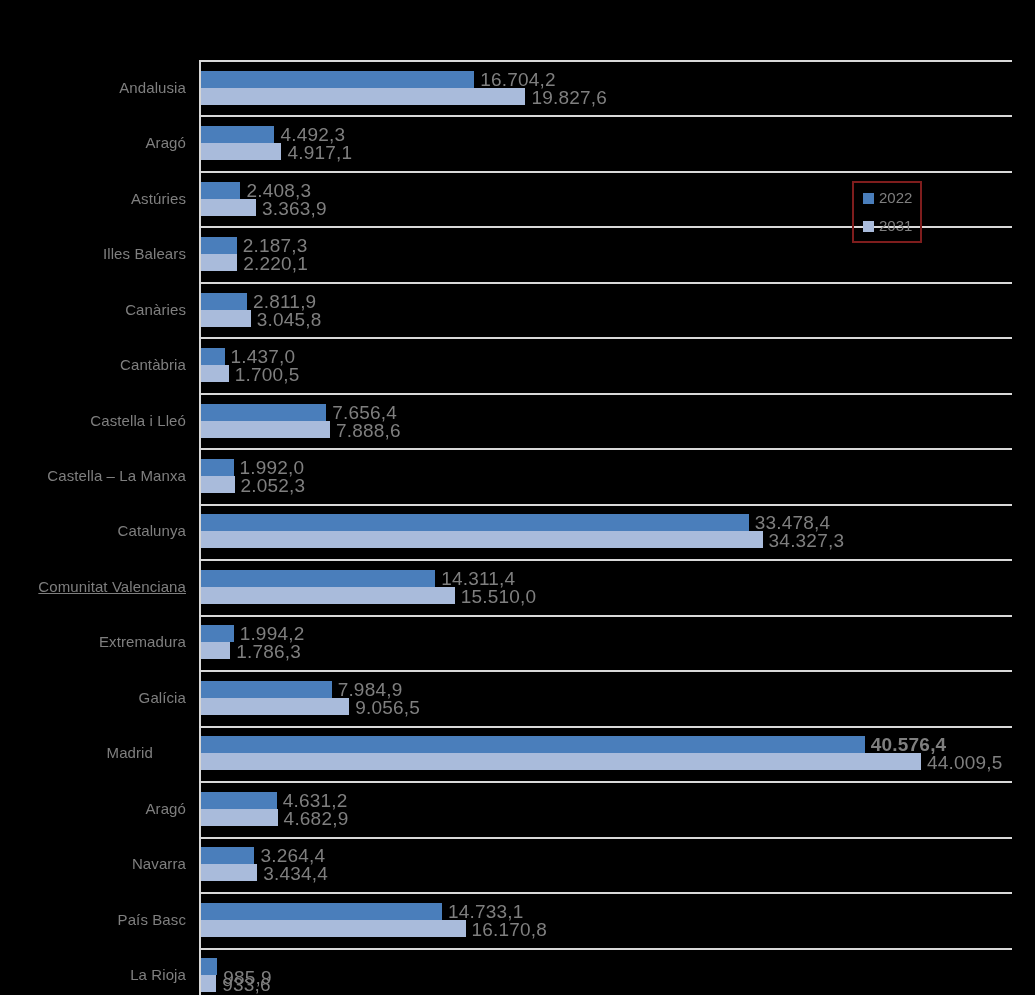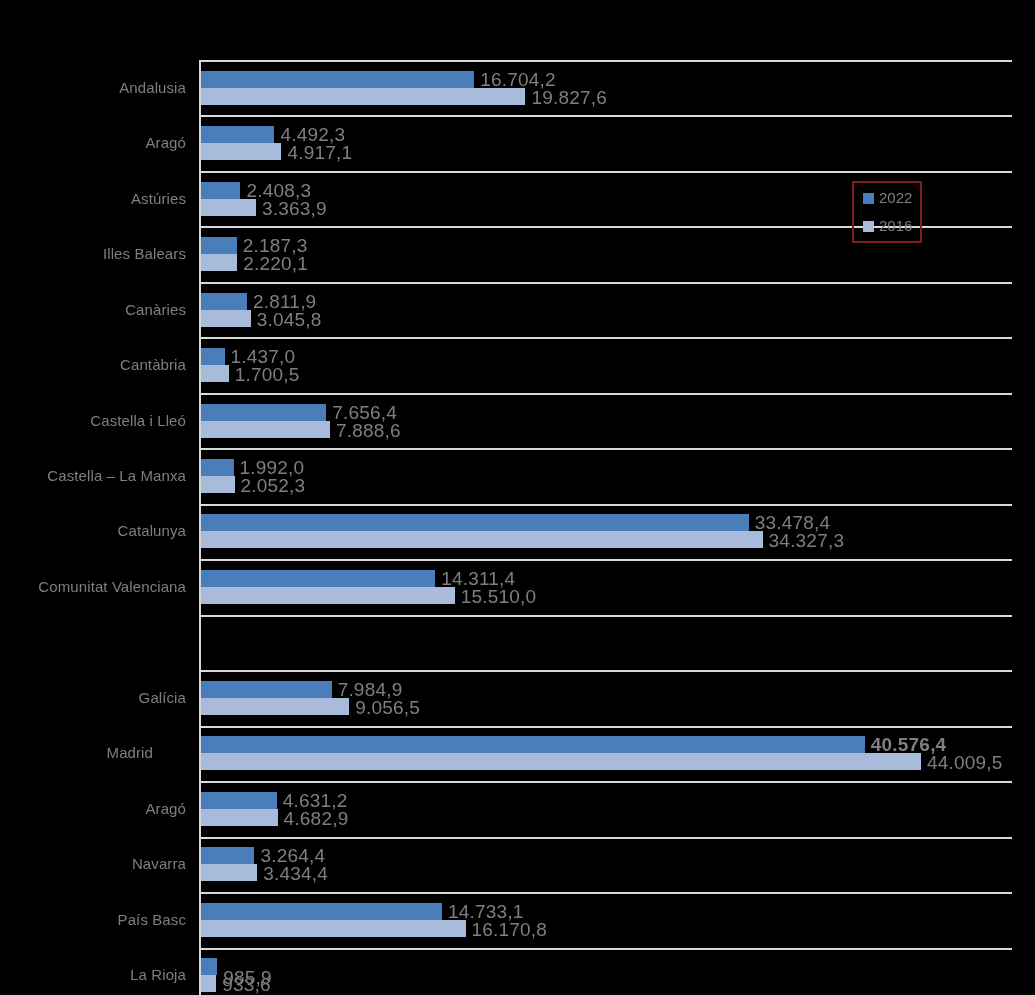--- a/index.html
+++ b/index.html
@@ -194,25 +194,32 @@
         <div class="bar-value" style="left: 41.5758px; top: 28.7353px;">2.052,3</div>
       </div>
       <div class="cat-row" style="top: 443.765px; height: 55.4706px;">
         <div class="cat-label" style="right: 826px; top: 18.7353px;">Catalunya</div>
         <div class="bar bar-2022" style="width: 547.71px; top: 10.7353px; background: rgb(74, 126, 187);"></div>
         <div class="bar-value" style="left: 555.71px; top: 10.7353px;">33.478,4</div>
         <div class="bar bar-2023" style="width: 561.598px; top: 27.7353px; background: rgb(169, 187, 219);"></div>
         <div class="bar-value" style="left: 569.598px; top: 28.7353px;">34.327,3</div>
       </div>
       <div class="cat-row" style="top: 499.235px; height: 55.4706px;">
-        <div class="cat-label" style="right: 826px; top: 18.7353px;">Comunitat Valenciana</div>
+        <div class="cat-label" style="right: 826px; top: 18.7353px; text-decoration: underline;">Comunitat Valenciana</div>
         <div class="bar bar-2022" style="width: 234.136px; top: 10.7353px; background: rgb(74, 126, 187);"></div>
         <div class="bar-value" style="left: 242.136px; top: 10.7353px;">14.311,4</div>
         <div class="bar bar-2023" style="width: 253.745px; top: 27.7353px; background: rgb(169, 187, 219);"></div>
         <div class="bar-value" style="left: 261.745px; top: 28.7353px;">15.510,0</div>
+      </div>
+      <div class="cat-row" style="top: 554.706px; height: 55.4706px;">
+        <div class="cat-label" style="right: 826px; top: 18.7353px;">Extremadura</div>
+        <div class="bar bar-2022" style="width: 32.6253px; top: 10.7353px; background: rgb(74, 126, 187);"></div>
+        <div class="bar-value" style="left: 40.6253px; top: 10.7353px;">1.994,2</div>
+        <div class="bar bar-2023" style="width: 29.2241px; top: 27.7353px; background: rgb(169, 187, 219);"></div>
+        <div class="bar-value" style="left: 37.2241px; top: 28.7353px;">1.786,3</div>
       </div>
       <div class="cat-row" style="top: 610.176px; height: 55.4706px;">
         <div class="cat-label" style="right: 826px; top: 18.7353px;">Galícia</div>
         <div class="bar bar-2022" style="width: 130.634px; top: 10.7353px; background: rgb(74, 126, 187);"></div>
         <div class="bar-value" style="left: 138.634px; top: 10.7353px;">7.984,9</div>
         <div class="bar bar-2023" style="width: 148.165px; top: 27.7353px; background: rgb(169, 187, 219);"></div>
         <div class="bar-value" style="left: 156.165px; top: 28.7353px;">9.056,5</div>
       </div>
       <div class="cat-row" style="top: 665.647px; height: 55.4706px;">
         <div class="cat-label" style="right: 859px; top: 18.7353px;">Madrid</div>
@@ -251,17 +258,17 @@
       </div>
     </div>
 
   <div class="legend-box" id="legend-box">
       <div class="legend-item legend-item-0">
         <span class="legend-swatch" style="background: rgb(74, 126, 187);"></span>
         <span class="legend-label">2022</span>
       </div>
       <div class="legend-item legend-item-1">
         <span class="legend-swatch" style="background: rgb(169, 187, 219);"></span>
-        <span class="legend-label">2016</span>
+        <span class="legend-label">2031</span>
       </div>
     </div>
 
 </div>
 
 </body></html>

